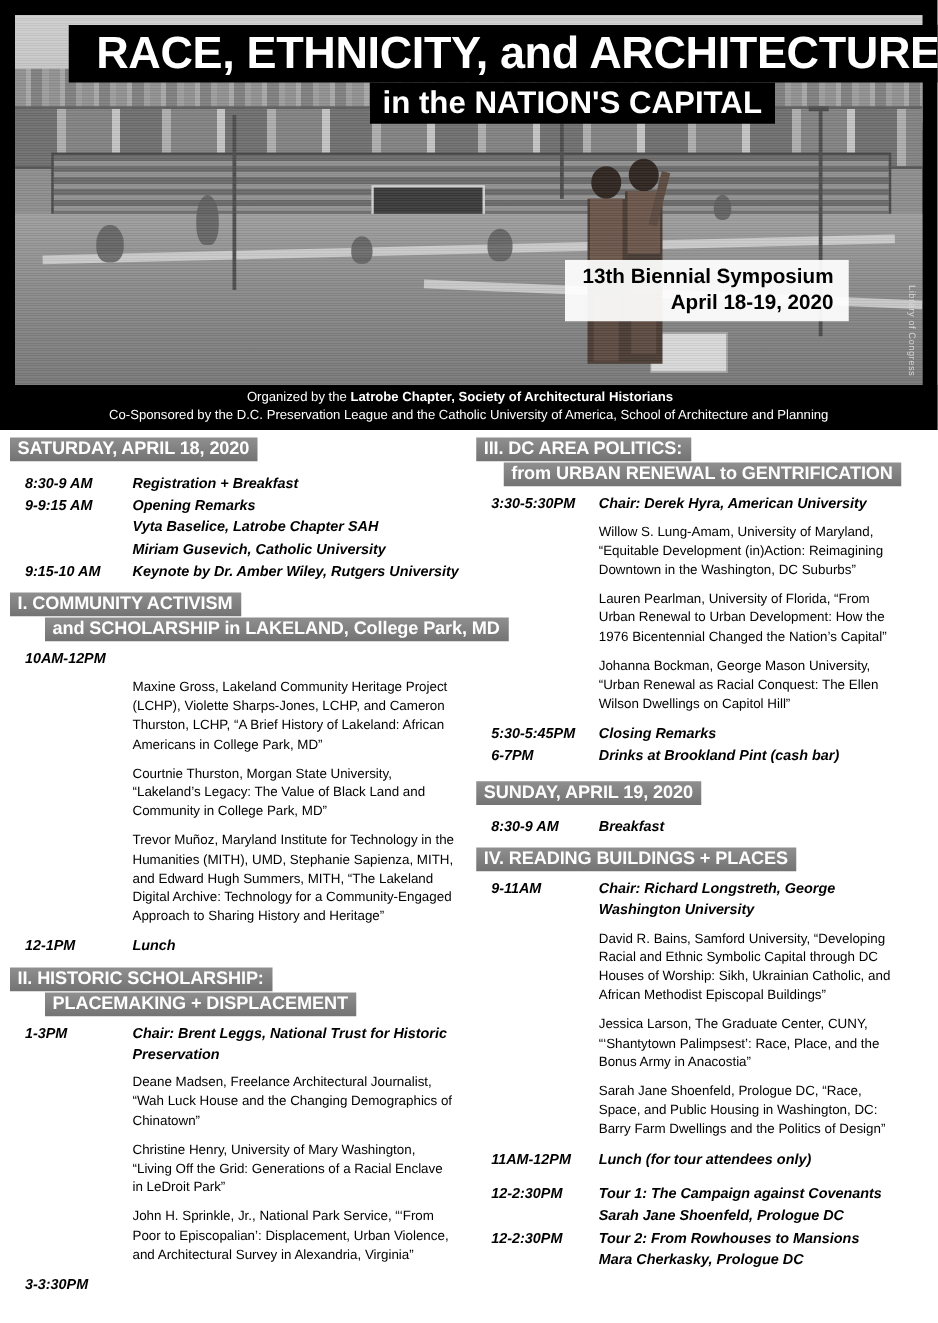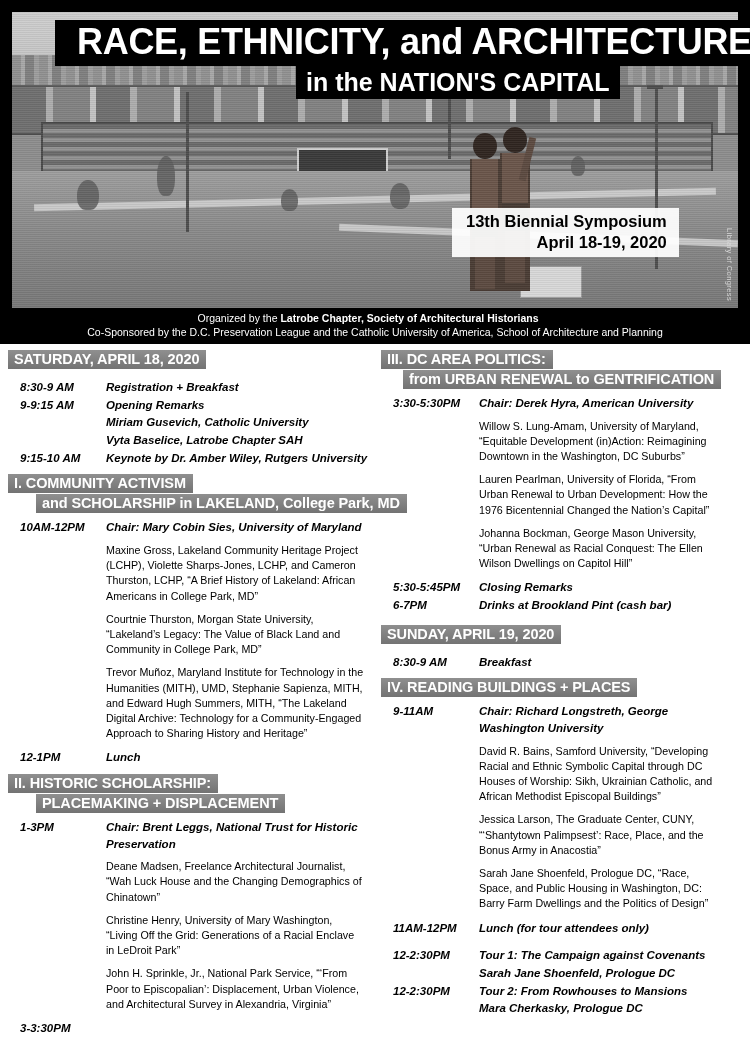--- a/index.html
+++ b/index.html
@@ -388,41 +388,40 @@
       <div class="row">
         <div class="time">8:30-9 AM</div>
         <div class="desc">Registration + Breakfast</div>
       </div>
       <div class="row">
         <div class="time">9-9:15 AM</div>
         <div class="desc">Opening Remarks</div>
       </div>
       <div class="row">
         <div class="time"></div>
+        <div class="desc">Vyta Baselice, Latrobe Chapter SAH</div>
+      </div>
+      <div class="row">
+        <div class="time"></div>
         <div class="desc">Miriam Gusevich, Catholic University</div>
-      </div>
-      <div class="row">
-        <div class="time"></div>
-        <div class="desc">Vyta Baselice, Latrobe Chapter SAH</div>
       </div>
       <div class="row">
         <div class="time">9:15-10 AM</div>
         <div class="desc">Keynote by Dr. Amber Wiley, Rutgers University</div>
       </div>
     </div>
 
     <div class="sectionbar">
       <div class="bar">I. COMMUNITY ACTIVISM</div>
       <div class="bar bar2">and SCHOLARSHIP in LAKELAND, College Park, MD</div>
     </div>
 
     <div class="rows">
       <div class="row chair">
         <div class="time">10AM-12PM</div>
-        <div class="desc">Chair: Mary Cobin Sies, University of Maryland</div>
       </div>
       <div class="gap-sm"></div>
       <div class="papers">
         <div class="paper">Maxine Gross, Lakeland Community Heritage Project (LCHP), Violette Sharps-Jones, LCHP, and Cameron Thurston, LCHP, “A Brief History of Lakeland: African Americans in College Park, MD”</div>
         <div class="paper">Courtnie Thurston, Morgan State University, “Lakeland’s Legacy: The Value of Black Land and Community in College Park, MD”</div>
         <div class="paper">Trevor Muñoz, Maryland Institute for Technology in the Humanities (MITH), UMD, Stephanie Sapienza, MITH, and Edward Hugh Summers, MITH, “The Lakeland Digital Archive: Technology for a Community-Engaged Approach to Sharing History and Heritage”</div>
       </div>
       <div class="row">
         <div class="time">12-1PM</div>
         <div class="desc">Lunch</div>

